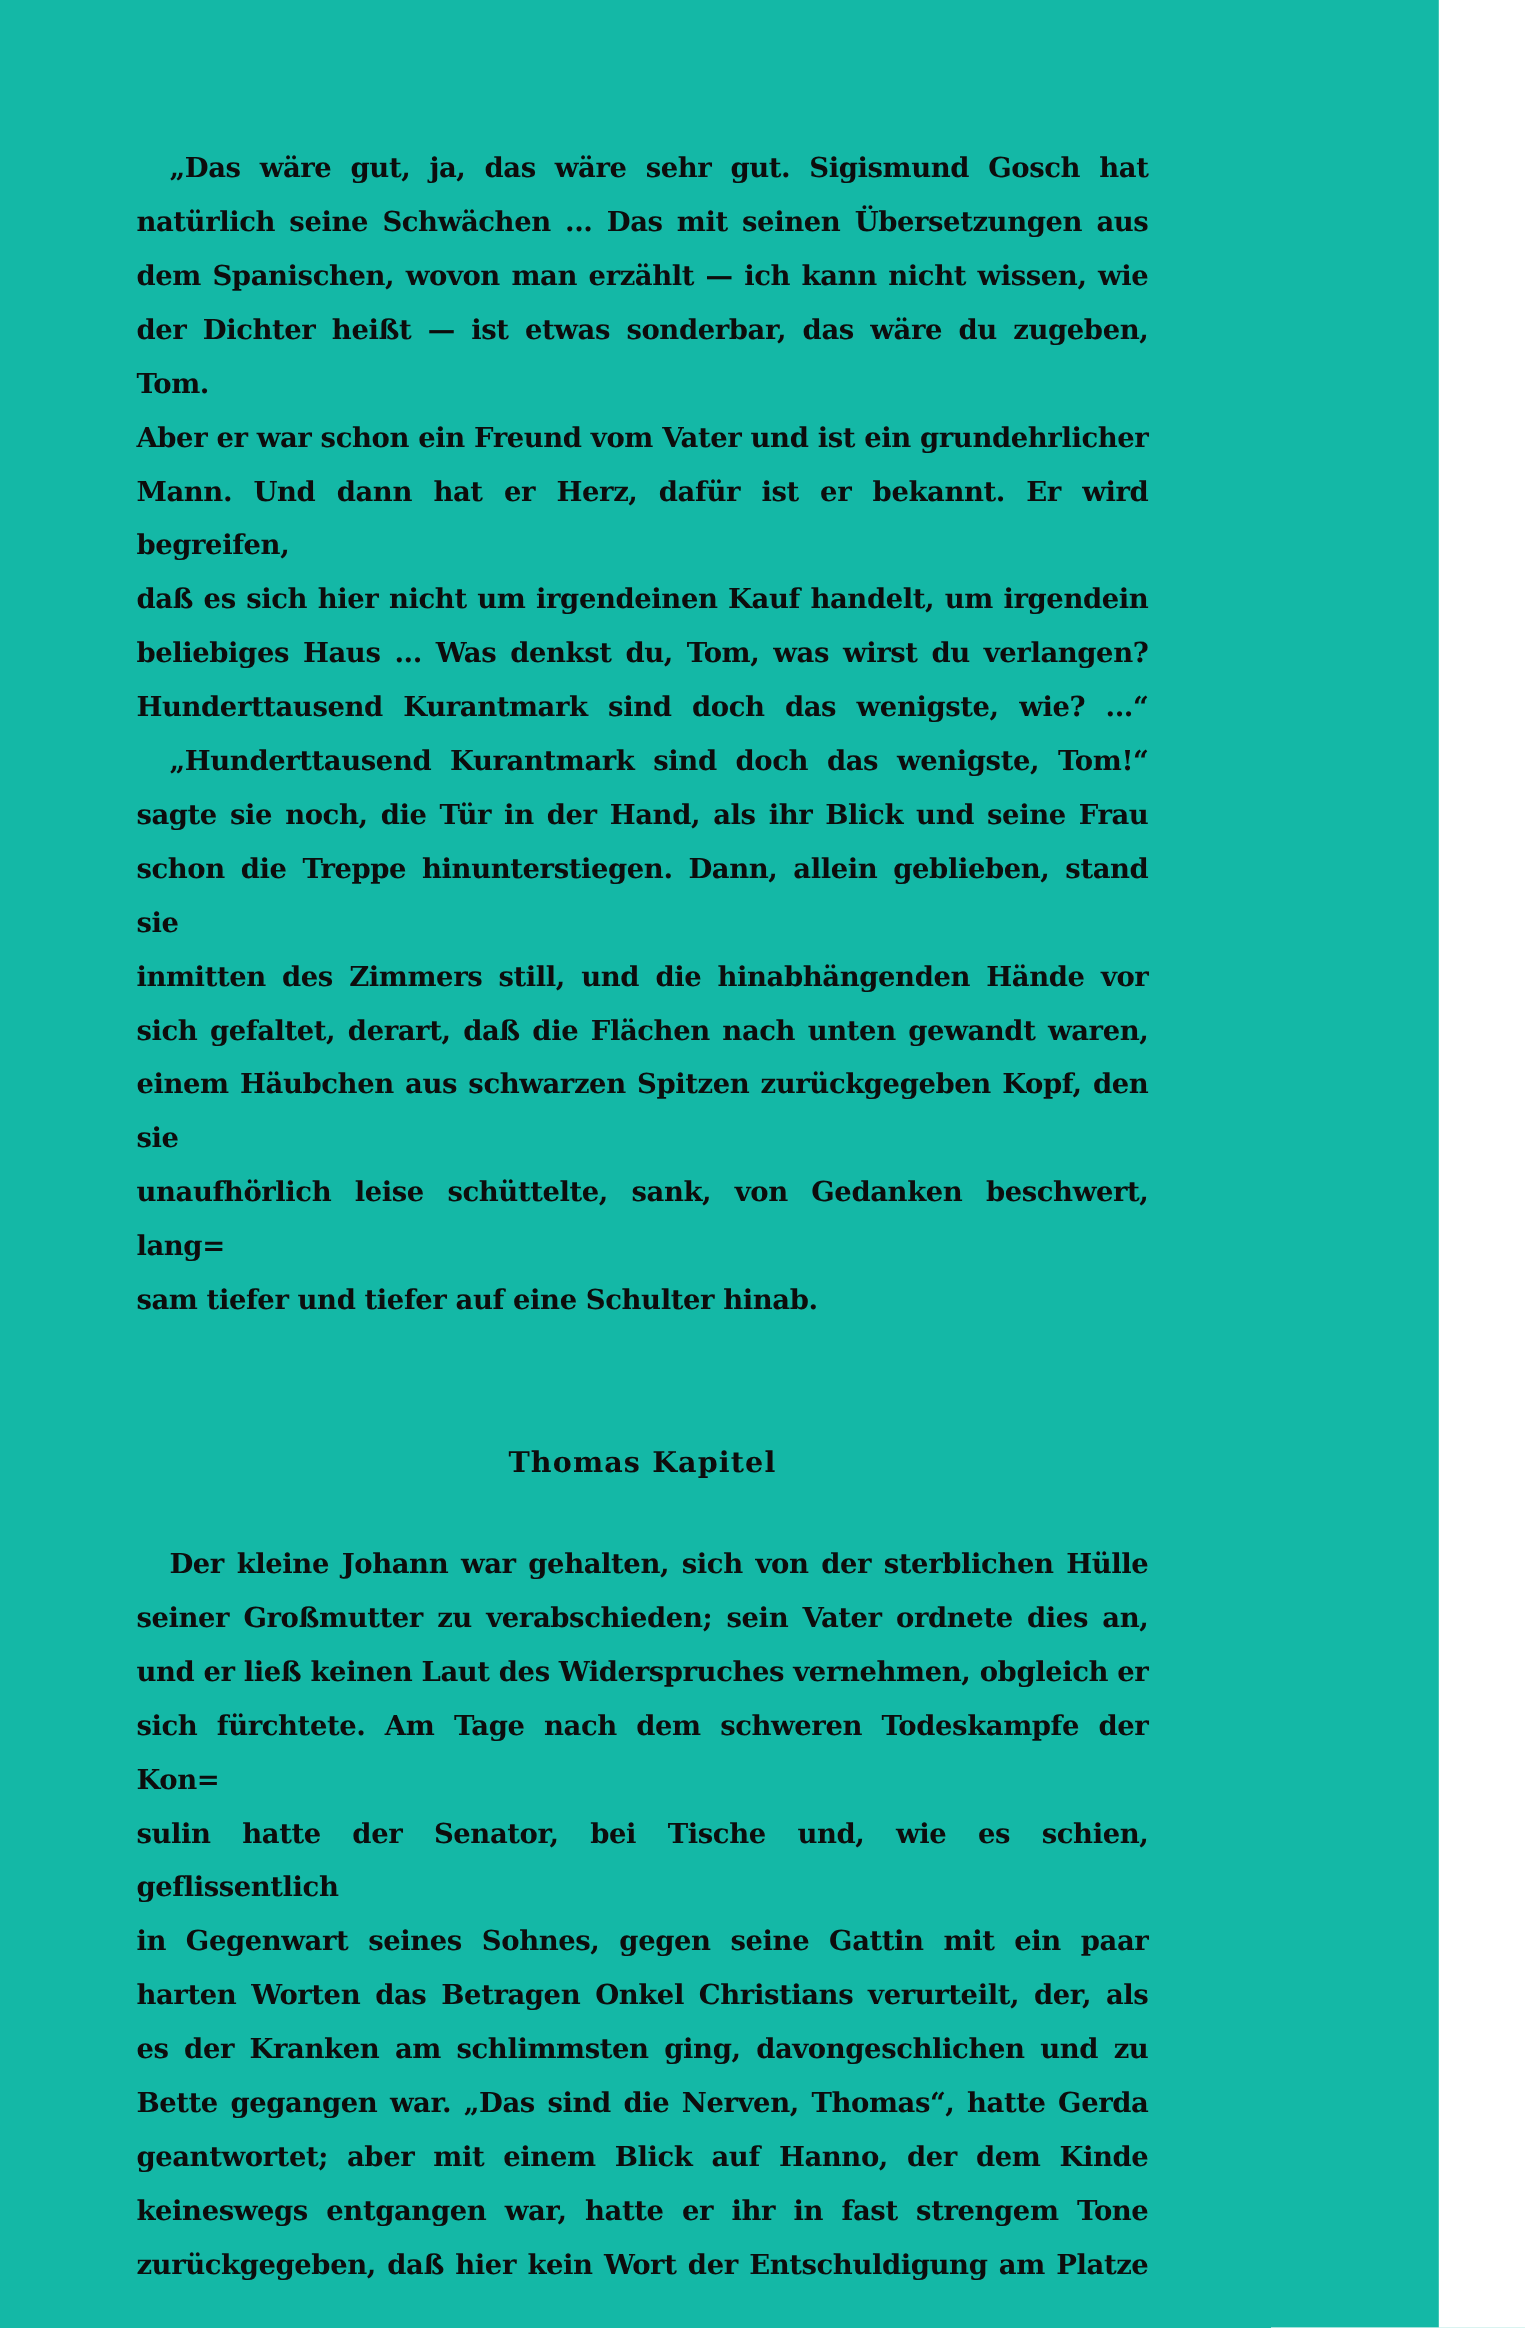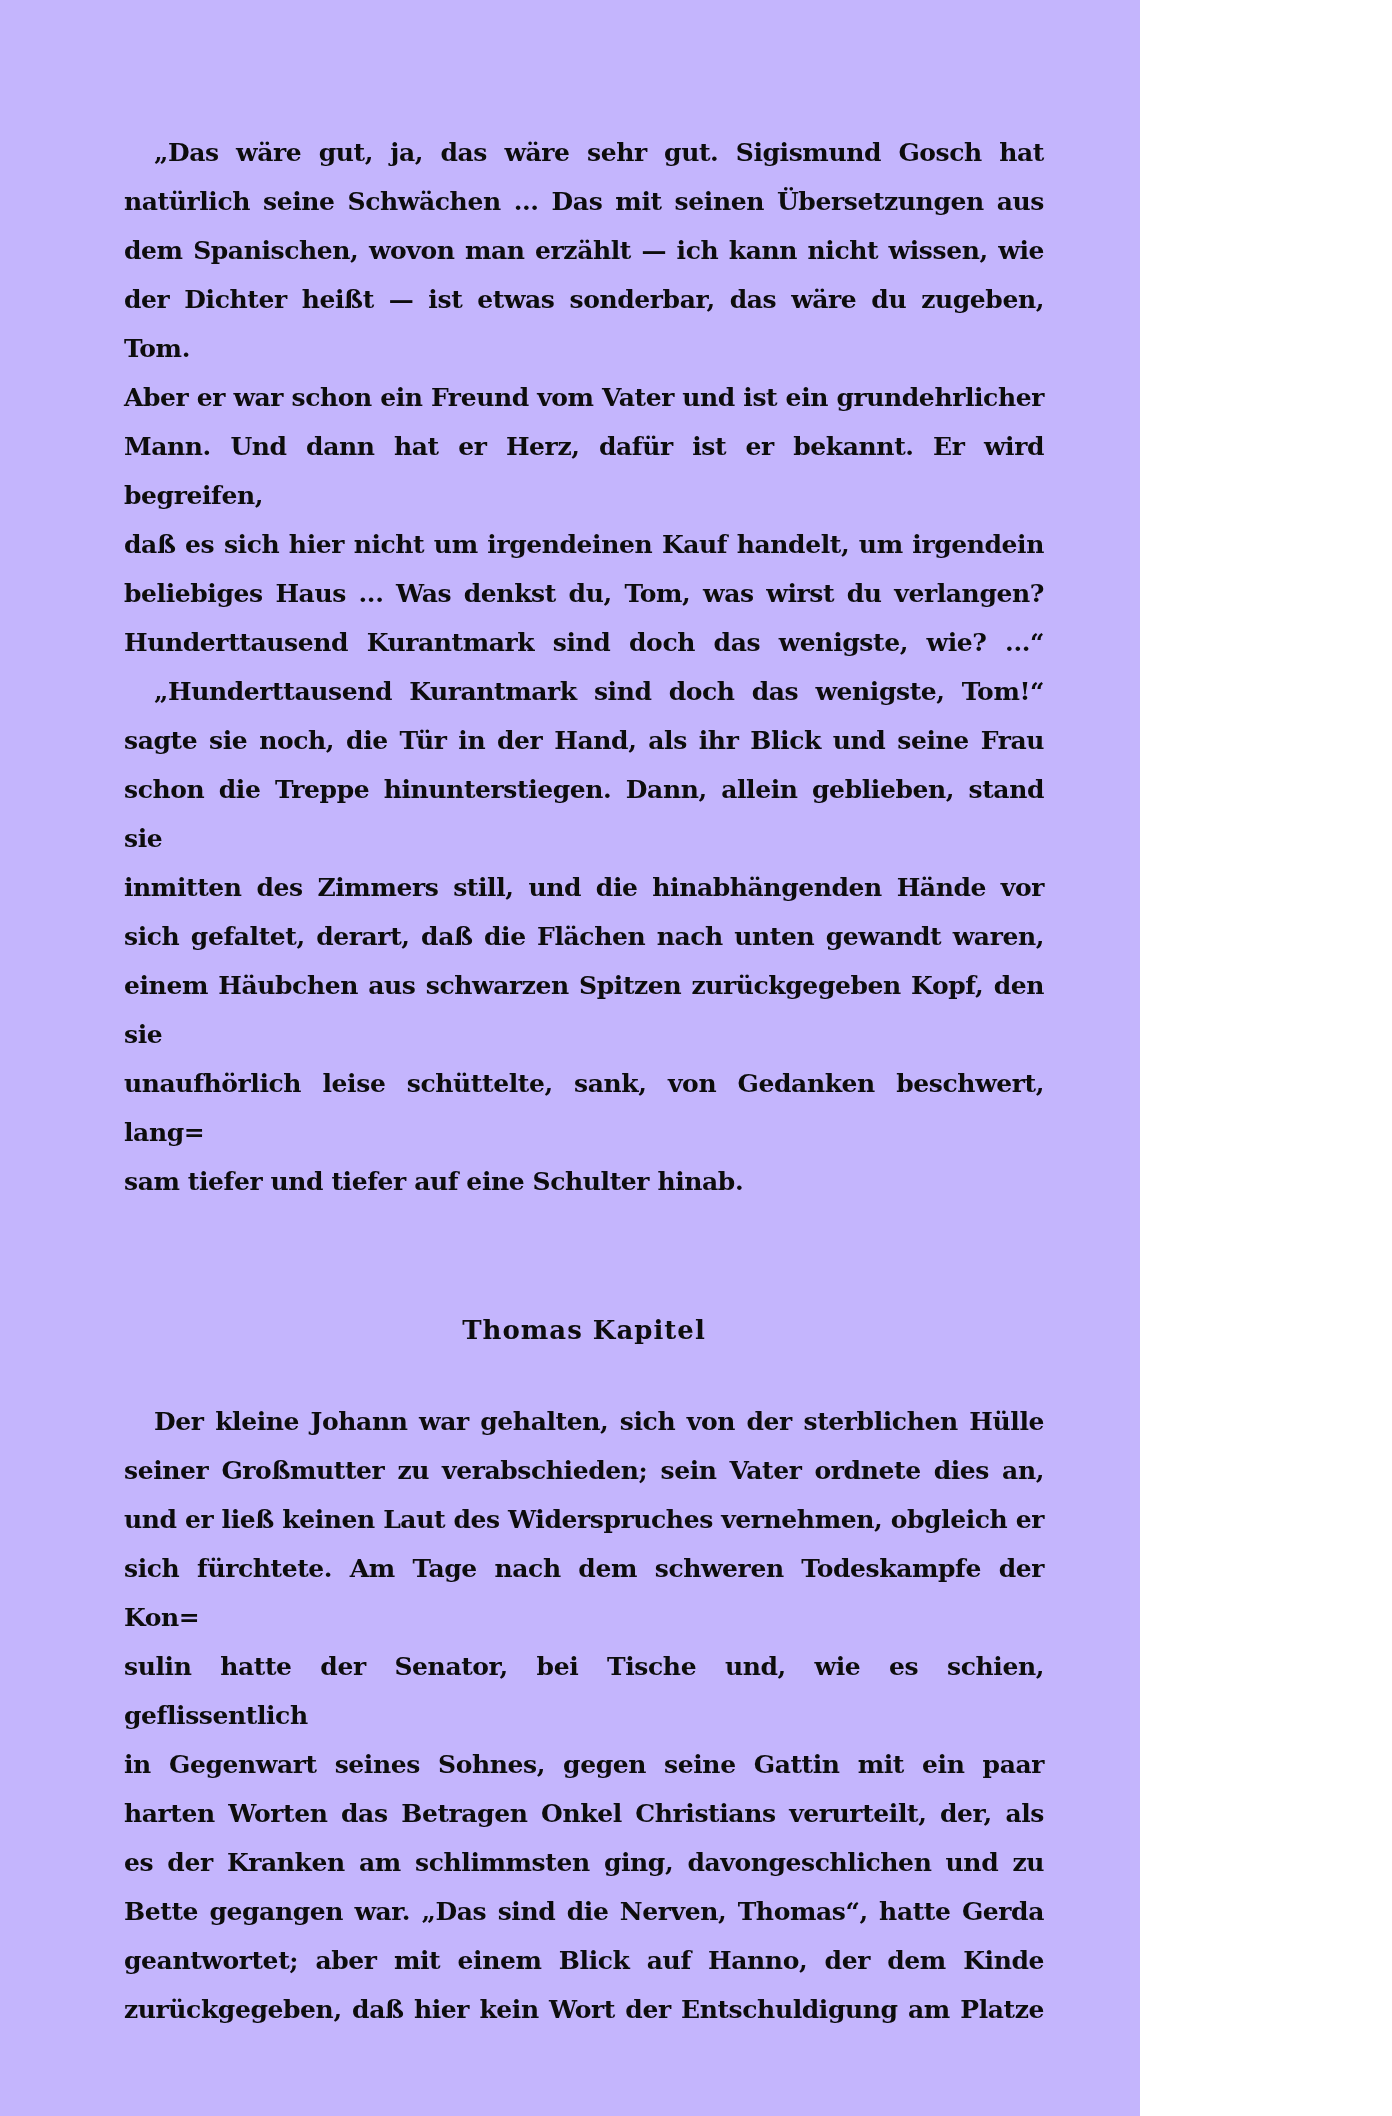--- a/index.html
+++ b/index.html
@@ -8,24 +8,24 @@
     background: #ffffff;
   }
   body {
     width: 1392px;
     height: 2116px;
     font-family: "DejaVu Serif", serif;
     color: #0d0d0d;
   }
   .page {
     box-sizing: border-box;
-    width: 1140px;
+    width: 1308px;
     height: 2116px;
     padding: 128px 0 0 124px;
-    background: #c4b5fd;
+    background: #14b8a6;
     overflow: hidden;
   }
   .content {
     width: 920px;
   }
   .paragraph {
     margin: 0;
   }
   .line {
     font-size: 25px;
@@ -85,17 +85,18 @@
         <div class="line indent">Der kleine Johann war gehalten, sich von der sterblichen Hülle</div>
         <div class="line">seiner Großmutter zu verabschieden; sein Vater ordnete dies an,</div>
         <div class="line">und er ließ keinen Laut des Widerspruches vernehmen, obgleich er</div>
         <div class="line">sich fürchtete. Am Tage nach dem schweren Todeskampfe der Kon=</div>
         <div class="line">sulin hatte der Senator, bei Tische und, wie es schien, geflissentlich</div>
         <div class="line">in Gegenwart seines Sohnes, gegen seine Gattin mit ein paar</div>
         <div class="line">harten Worten das Betragen Onkel Christians verurteilt, der, als</div>
         <div class="line">es der Kranken am schlimmsten ging, davongeschlichen und zu</div>
         <div class="line">Bette gegangen war. „Das sind die Nerven, Thomas“, hatte Gerda</div>
         <div class="line">geantwortet; aber mit einem Blick auf Hanno, der dem Kinde</div>
+        <div class="line">keineswegs entgangen war, hatte er ihr in fast strengem Tone</div>
         <div class="line">zurückgegeben, daß hier kein Wort der Entschuldigung am Platze</div>
       </div>
     </div>
 
 </div>
 
 </body></html>

